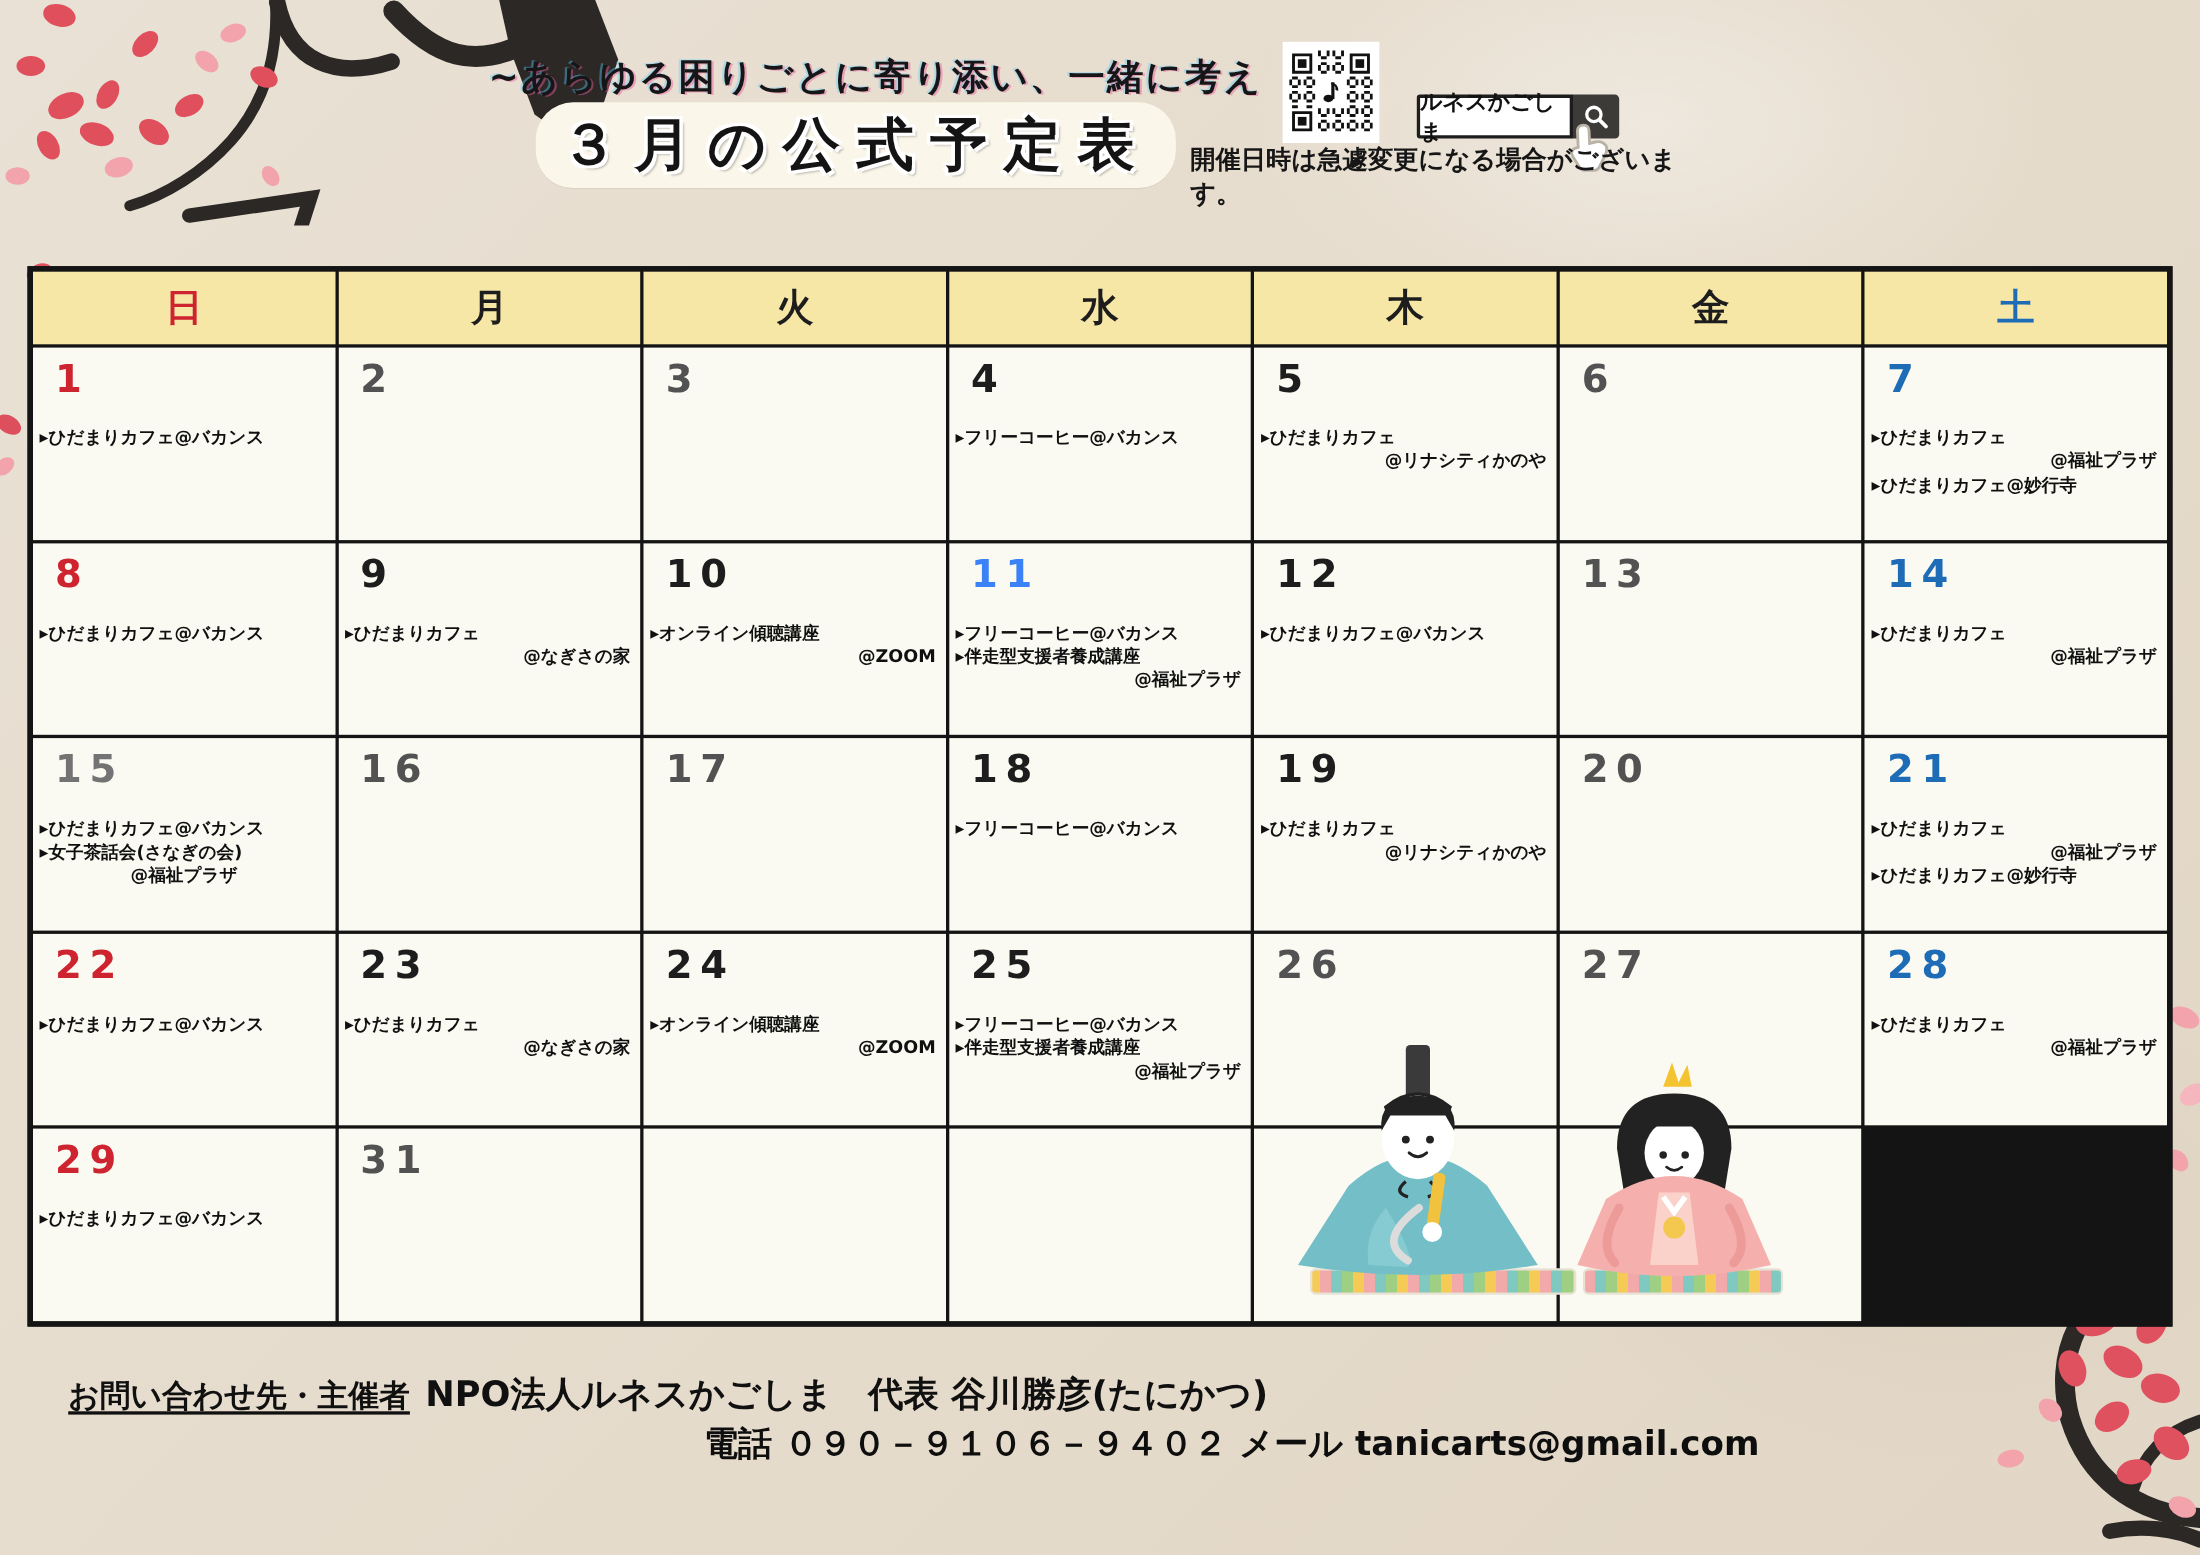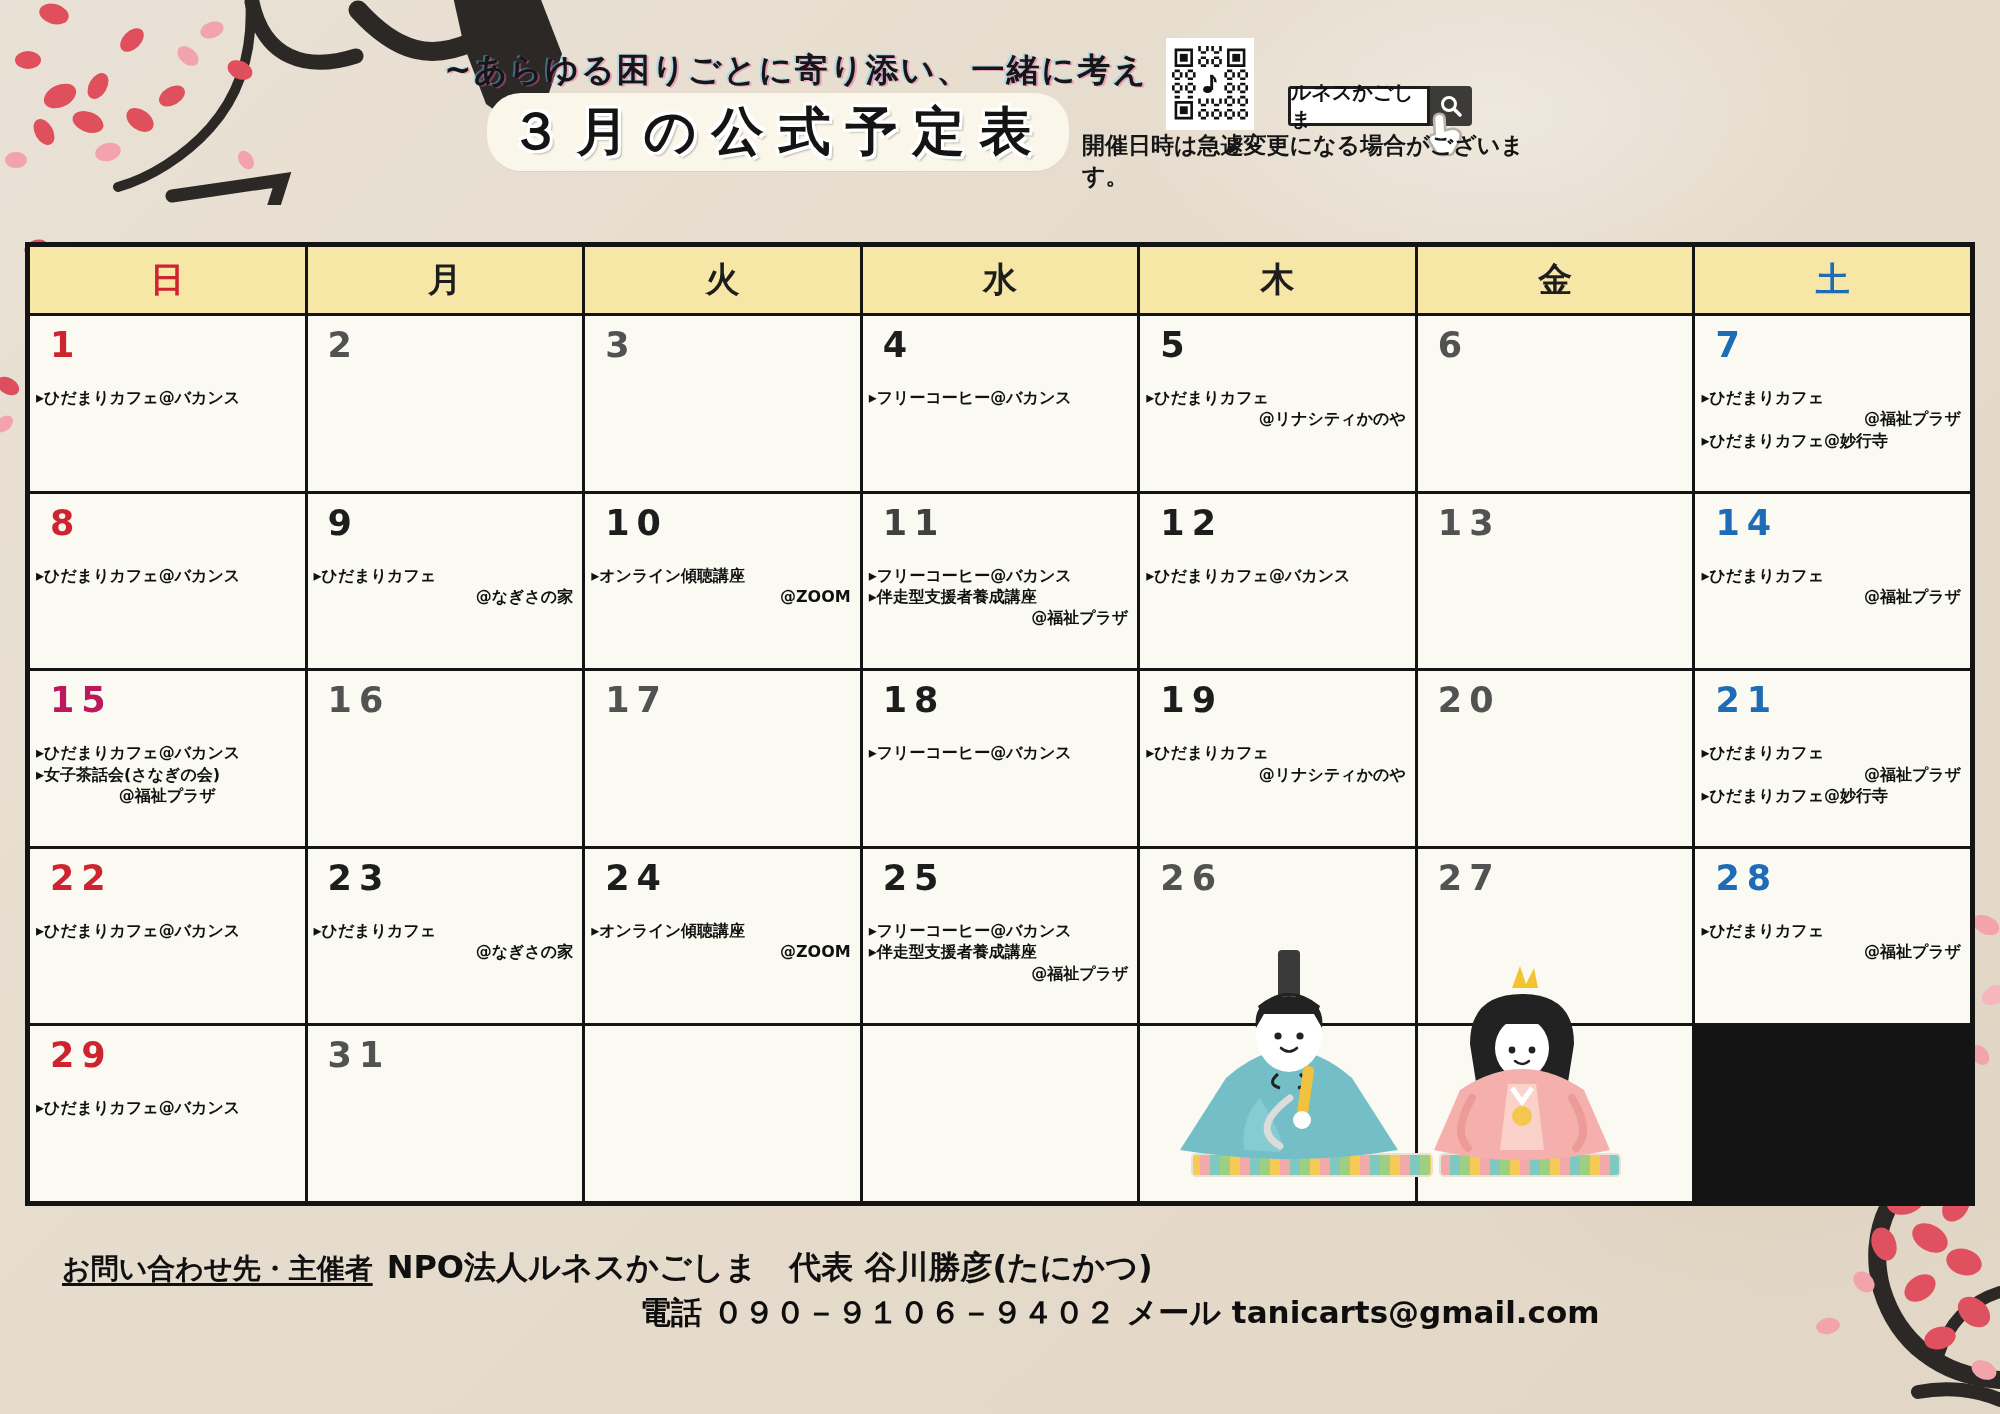--- a/index.html
+++ b/index.html
@@ -242,21 +242,21 @@
         </div>
       </div>
       <div class="cell">
         <span class="num" style="color: rgb(29, 29, 29);">10</span>
         <div class="events">
           <div class="ev">▸オンライン傾聴講座</div>
           <div class="ev a-r">@ZOOM</div>
         </div>
       </div>
       <div class="cell">
-        <span class="num" style="color: #404040;">11</span>
+        <span class="num" style="color: #3b82f6;">11</span>
         <div class="events">
           <div class="ev">▸フリーコーヒー@バカンス</div>
           <div class="ev">▸伴走型支援者養成講座</div>
           <div class="ev a-r">@福祉プラザ</div>
         </div>
       </div>
       <div class="cell">
         <span class="num" style="color: rgb(29, 29, 29);">12</span>
         <div class="events">
           <div class="ev">▸ひだまりカフェ@バカンス</div>
@@ -266,21 +266,21 @@
         <span class="num" style="color: rgb(82, 82, 82);">13</span>
       </div>
       <div class="cell">
         <span class="num" style="color: rgb(30, 108, 181);">14</span>
         <div class="events">
           <div class="ev">▸ひだまりカフェ</div>
           <div class="ev a-r">@福祉プラザ</div>
         </div>
       </div>
       <div class="cell">
-        <span class="num" style="color: #be185d;">15</span>
+        <span class="num" style="color: #737373;">15</span>
         <div class="events">
           <div class="ev">▸ひだまりカフェ@バカンス</div>
           <div class="ev">▸女子茶話会(さなぎの会)</div>
           <div class="ev a-c">@福祉プラザ</div>
         </div>
       </div>
       <div class="cell">
         <span class="num" style="color: rgb(82, 82, 82);">16</span>
       </div>
       <div class="cell">

